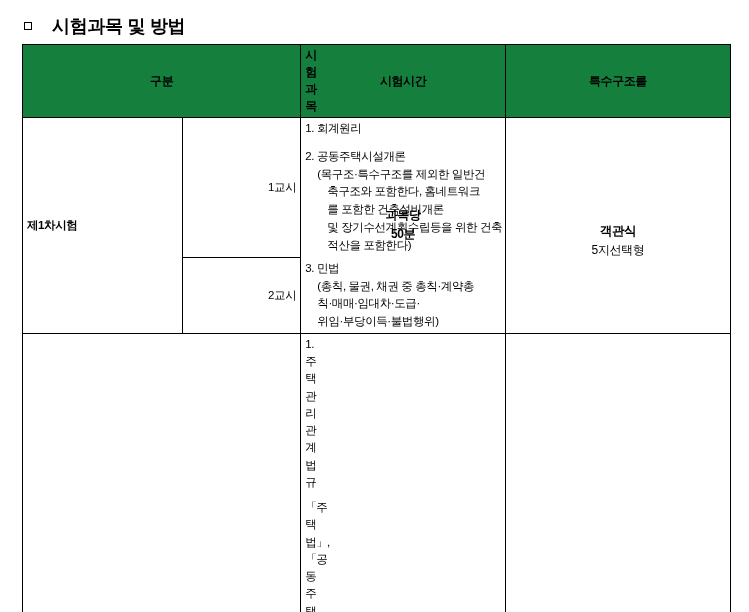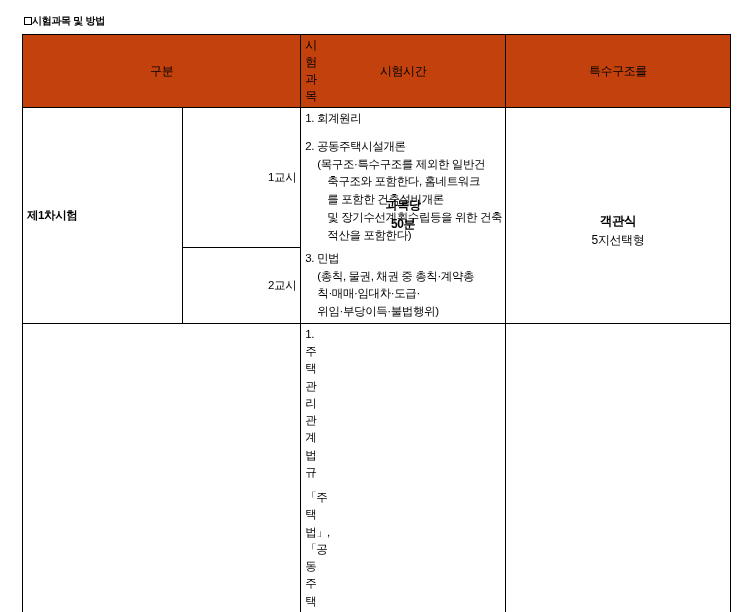--- a/index.html
+++ b/index.html
@@ -20,27 +20,27 @@
     padding: 14px 18px 0 22px;
     box-sizing: border-box;
   }
   .page-title {
     font-size: 19px;
     font-weight: bold;
     letter-spacing: -0.5px;
     margin: 0 0 26px 0;
   }
   .section-head {
-    font-size: 10px;
+    font-size: 18px;
     font-weight: bold;
     letter-spacing: -0.3px;
     margin: 0 0 6px 2px;
     display: flex;
     align-items: center;
-    gap: 0;
+    gap: 20px;
   }
   .sq {
     display: inline-block;
     width: 8px;
     height: 8px;
     border: 1px solid #000;
     box-sizing: border-box;
   }
   table.exam {
     border-collapse: collapse;
@@ -49,23 +49,23 @@
     border: 1.5px solid #000;
   }
   table.exam th, table.exam td {
     border: 1px solid #000;
     padding: 2px 4px;
     vertical-align: middle;
     font-size: 11.5px;
     letter-spacing: -0.4px;
   }
   table.exam thead th {
-    background: #c2410c;
+    background: #15803d;
     text-align: center;
-    font-weight: normal;
+    font-weight: bold;
     height: 22px;
     font-size: 12px;
   }
   .col-div { width: 78px; }
   .col-period { width: 58px; }
   .col-subject { width: 0; }
   .col-time { width: 100px; }
   .col-method { width: 110px; }
   td.bold-center {
     text-align: left;

